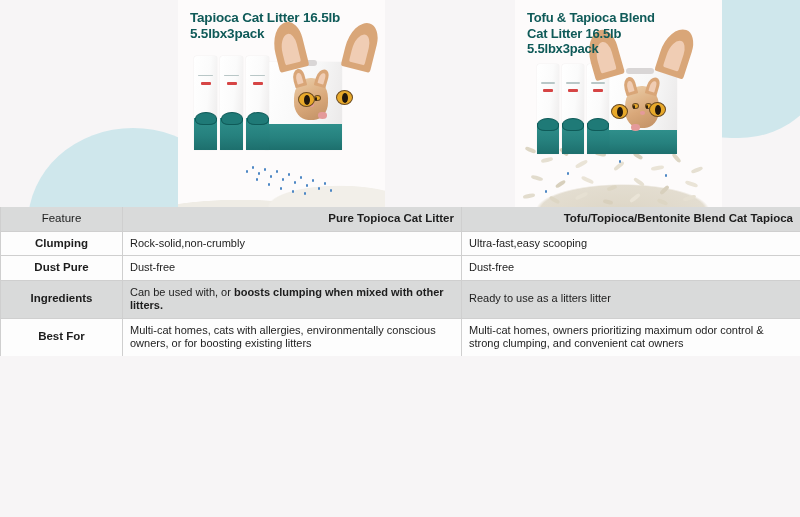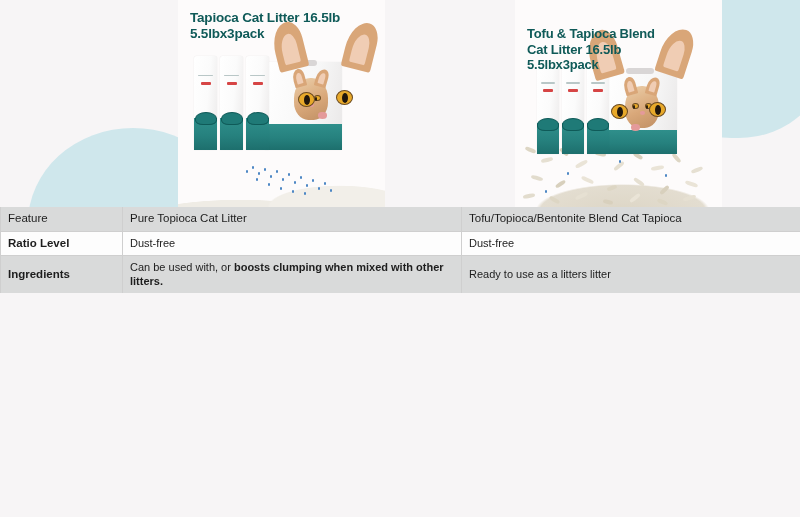--- a/index.html
+++ b/index.html
@@ -30,21 +30,21 @@
 
   .ptitle{
     position:absolute; left:12px; top:10px; right:4px;
     color:#0f5a58;
     font-weight:bold;
     font-size:13.5px;
     line-height:15.5px;
     letter-spacing:-0.2px;
     white-space:pre-line;
   }
-  .pcard-right .ptitle{ font-size:13px; line-height:15.5px;margin-top:16px; }
+  .pcard-right .ptitle{ font-size:13px; line-height:15.5px; }
 
   
   .bed{ position:absolute; left:0; right:0; bottom:0; }
   .bed-left{
     height:62px;
     background:
       radial-gradient(ellipse 120px 36px at 78% 100%, #f2efe9 0%, #f2efe9 58%, rgba(242,239,233,0) 60%),
       radial-gradient(ellipse 160px 30px at 30% 118%, #efece5 0%, #efece5 60%, rgba(0,0,0,0) 62%),
       #fdfbfb;
   }
@@ -131,25 +131,25 @@
     vertical-align:middle;
     padding:5px 7px;
     line-height:13.5px;
     border-left:1px solid #cfcfcf;
     border-right:1px solid #cfcfcf;
   }
   .tbl tr.shade td{ background:#d9dada; }
   .tbl tr.plain td{ background:#fdfdfd; }
   .tbl tr.hdr td{ background:#d9dada; font-weight:bold; font-size:11.5px; }
   .tbl tr.hdr td.c0{ font-weight:normal; }
-  .c0{ width:122px; text-align:left; font-weight:bold; font-size:11.5px;
+  .c0{ width:122px; text-align:center; font-weight:bold; font-size:11.5px;
        border-left:1px solid #cfcfcf; }
   .c1{ width:339px; }
   .c2{ width:339px; border-right:1px solid #cfcfcf; }
-  .tbl tr.hdr .c1, .tbl tr.hdr .c2{ font-weight:normal; }
+  .tbl tr.hdr .c1, .tbl tr.hdr .c2{ font-weight:bold;text-align:right; }
   .tbl tr td:first-child{ border-left:1px solid #cfcfcf; }
   .rowline td{ border-top:1px solid #cfcfcf; }
   b.em{ font-weight:bold; }
 </style>
 </head>
 <body>
 
 <div class="hero">
 
   <div class="blob blob-a"></div>
@@ -344,30 +344,40 @@
 <table class="tbl">
   <tbody>
       <tr class="hdr">
     <td class="c0">Feature</td>
     <td class="c1">Pure Topioca Cat Litter</td>
     <td class="c2">Tofu/Topioca/Bentonite Blend Cat Tapioca</td>
   </tr>
 
 
 
-
-
   <tr class="plain rowline">
-    <td class="c0">Ratio Level</td>
+    <td class="c0">Clumping</td>
+    <td class="c1">Rock-solid,non-crumbly</td>
+    <td class="c2">Ultra-fast,easy scooping</td>
+  </tr>
+
+
+  <tr class="plain rowline">
+    <td class="c0">Dust Pure</td>
     <td class="c1">Dust-free</td>
     <td class="c2">Dust-free</td>
   </tr>
 
   <tr class="shade rowline">
     <td class="c0">Ingredients</td>
     <td class="c1">
       <span>Can be used with, or </span><b class="em">boosts clumping when mixed with other litters.</b>
     </td>
     <td class="c2">Ready to use as a litters litter</td>
   </tr>
 
+  <tr class="plain rowline">
+    <td class="c0">Best For</td>
+    <td class="c1">Multi-cat homes, cats with allergies, environmentally conscious owners, or for boosting existing litters</td>
+    <td class="c2">Multi-cat homes, owners prioritizing maximum odor control &amp; strong clumping, and convenient cat owners</td>
+  </tr>
 </tbody>
   </table>
 
 </body></html>

